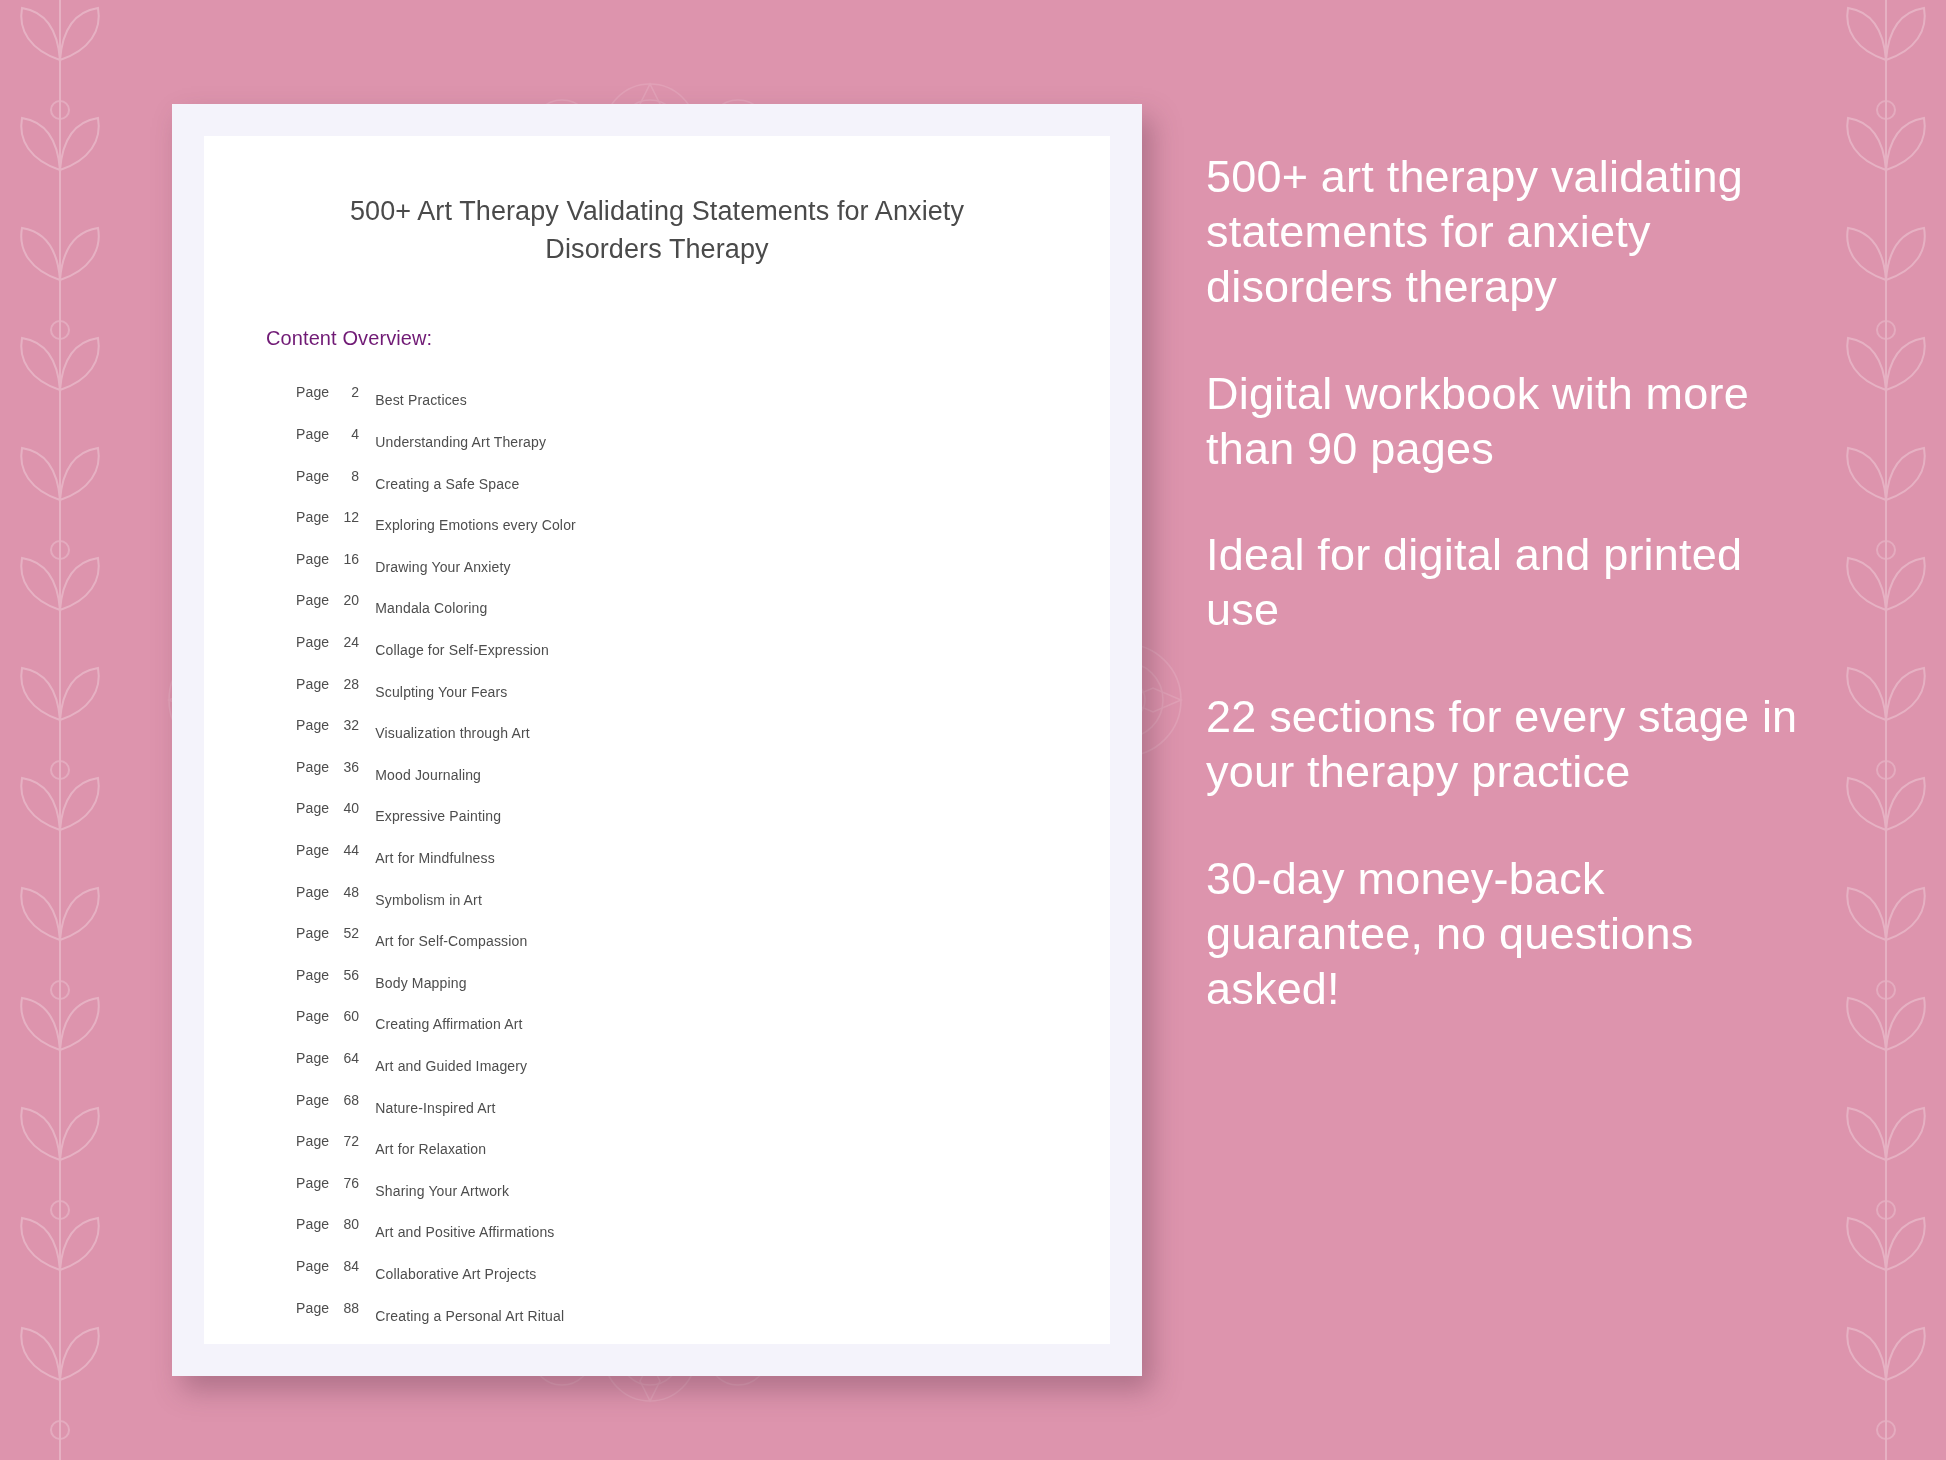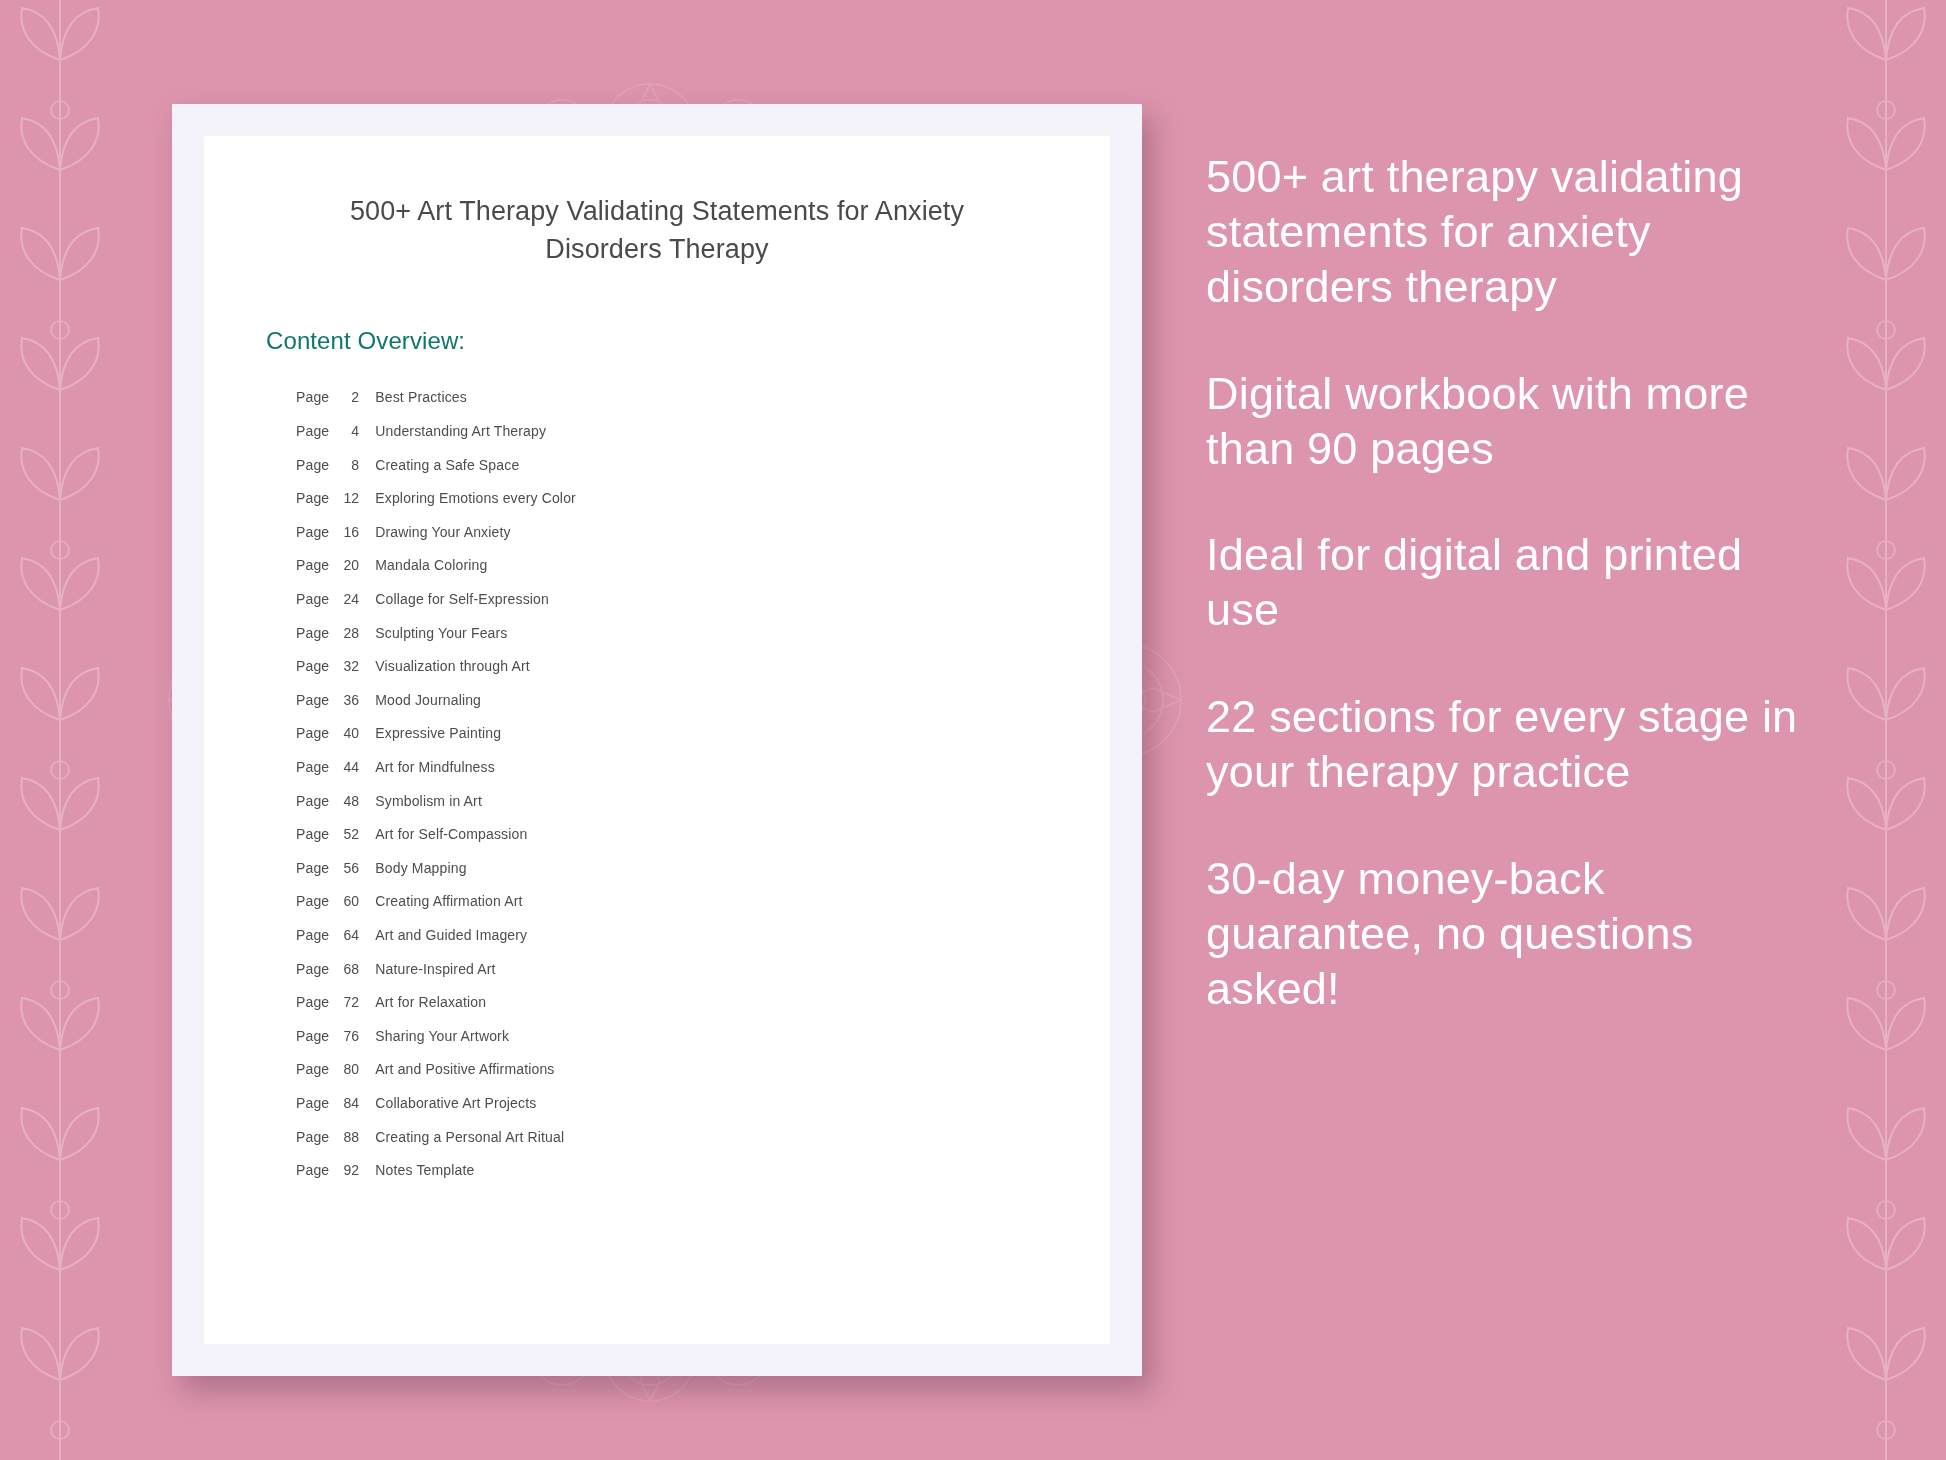--- a/index.html
+++ b/index.html
@@ -63,22 +63,22 @@
     text-align: center;
     font-size: 27px;
     line-height: 1.42;
     color: #4a4a4a;
     font-weight: 400;
     letter-spacing: 0.1px;
   }
   .doc-subtitle {
     position: relative;
     margin: 58px 0 0 62px;
-    font-size: 24px;
-    color: #0f766e;
+    font-size: 20px;
+    color: #701a75;
     letter-spacing: 0.1px;
   }
   .toc {
     position: relative;
     margin: 26px 0 0 92px;
     list-style: none;
   }
   .toc li {
     display: flex;
     font-size: 14px;
@@ -87,21 +87,21 @@
     padding: 9.8px 0;
     letter-spacing: 0.15px;
   }
   .toc .pg-label { white-space: pre; }
   .toc .pg-num {
     display: inline-block;
     width: 30px;
     text-align: right;
     white-space: pre;
   }
-  .toc .pg-title { margin-left: 16px; }
+  .toc .pg-title { margin-left: 16px; margin-top: 8px; }
 
   
   .bullets {
     position: absolute;
     left: 1206px;
     top: 150px;
     width: 620px;
     color: #ffffff;
   }
   .bullet {

